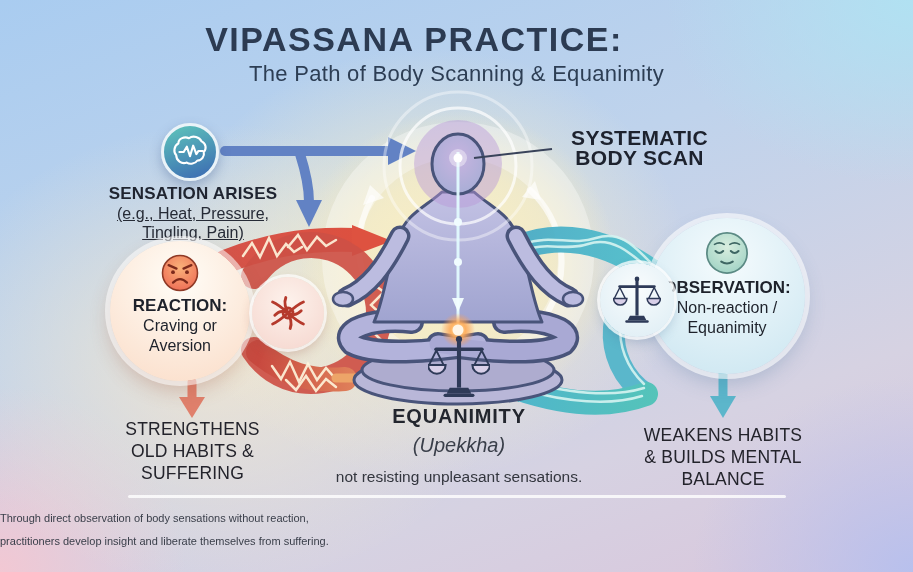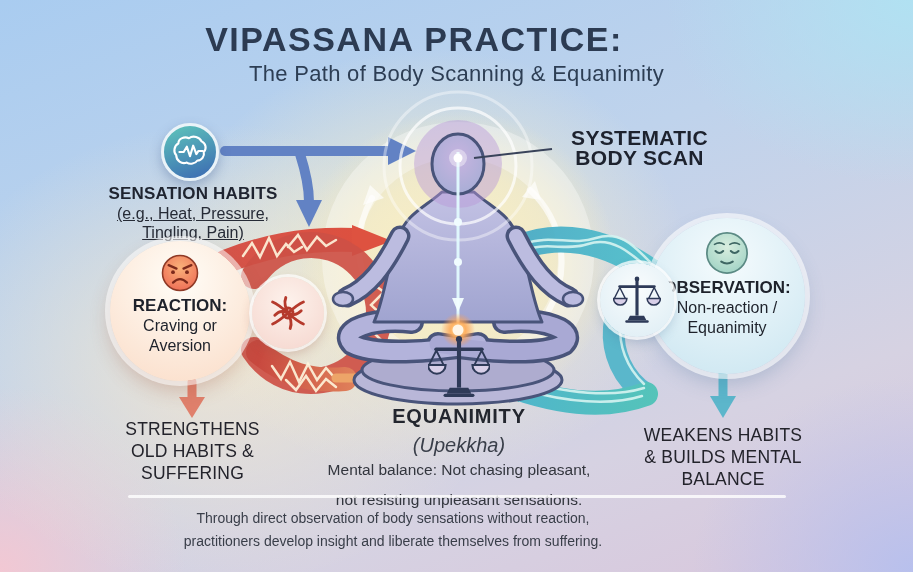--- a/index.html
+++ b/index.html
@@ -67,22 +67,22 @@
   .label-outcome{ font-size:17.5px; font-weight:normal; line-height:22px; color:#23232b; letter-spacing:.2px; }
   .label-strengthens{ left:100px; top:418px; width:185px; }
   .label-weakens{ left:628px; top:424px; width:190px; }
   .equanimity{ left:304px; top:334px; width:310px; text-align:center; color:#23262e; }
   .equanimity .scales-wrap{ height:68px; display:flex; justify-content:center; }
   .equanimity .t{ font-size:20px; font-weight:bold; letter-spacing:.8px; margin-top:3px; }
   .equanimity .s{ font-size:20px; font-style:italic; color:#3a3f4a; margin-top:6px; }
   .equanimity .d{ font-size:15.5px; line-height:20px; color:#33363e; margin-top:3px; }
   .divider{ left:128px; top:495px; width:658px; height:2.5px; border-radius:2px;
     background:rgba(255,255,255,.8); }
-  .footer{ left:0; top:507px; width:786px; text-align:center;
-    font-size:14px; line-height:23px; color:#393e49; }
+  .footer{ left:0; top:507px; width:786px; text-align:left;
+    font-size:11px; line-height:23px; color:#393e49; }
 </style>
 </head>
 <body>
 
 <div class="canvas">
 
   <svg class="abs diagram" width="913" height="572" viewBox="0 0 913 572">
     <defs>
       <radialGradient id="warmGlow" cx="50%" cy="50%" r="50%">
         <stop offset="0%" stop-color="#f9efc4" stop-opacity=".95"></stop>
@@ -218,21 +218,21 @@
   <div class="abs subtitle">The Path of Body Scanning &amp; Equanimity</div>
 
   <div class="abs icon-circle brain-badge">
     <svg width="36" height="36" viewBox="-17 -17 34 34">
       <path d="M -13 3 C -16 0, -15 -6, -11 -8 C -11 -13, -5 -15, -1 -13 C 3 -16, 9 -14, 11 -10 C 15 -8, 16 -3, 13 0 C 14 4, 11 8, 7 8 C 5 11, 0 12, -3 10 C -8 12, -13 8, -13 3 Z" fill="none" stroke="#ffffff" stroke-width="2" stroke-linejoin="round"></path>
       <polyline points="-10,0 -6,0 -3,-5 0,4 3,-6 6,2 8,-1 12,-1" fill="none" stroke="#ffffff" stroke-width="2" stroke-linejoin="round" stroke-linecap="round"></polyline>
     </svg>
   </div>
 
   <div class="abs label label-sensation">
-    <div class="t">SENSATION HABITS</div>
+    <div class="t">SENSATION ARISES</div>
     <div class="l">(e.g., Heat, Pressure,</div>
     <div class="l">Tingling, Pain)</div>
   </div>
 
   <div class="abs label-bodyscan">
     <div class="t">SYSTEMATIC</div>
     <div class="t">BODY SCAN</div>
   </div>
 
   <div class="abs node node-reaction">
@@ -321,21 +321,20 @@
           <path d="M -9 20 L 9 20 L 12 26 L -12 26 Z"></path>
           <rect x="-15" y="26" width="30" height="3" rx="1.5"></rect>
         </g>
         <path d="M -22 -16 L -29 -2 M -22 -16 L -15 -2 M 22 -16 L 29 -2 M 22 -16 L 15 -2" stroke="#2e3a58" stroke-width="1.8" fill="none"></path>
         <path d="M -30 -2 A 8.5 8.5 0 0 0 -13 -2 Z" fill="#d8cfe8" stroke="#2e3a58" stroke-width="2"></path>
         <path d="M 13 -2 A 8.5 8.5 0 0 0 30 -2 Z" fill="#d8cfe8" stroke="#2e3a58" stroke-width="2"></path>
       </svg>
     </div>
     <div class="t">EQUANIMITY</div>
     <div class="s">(Upekkha)</div>
-    <div class="d">Mental balance: Not chasing pleasant,</div>
     <div class="d" style="margin-top:10px;">not resisting unpleasant sensations.</div>
   </div>
 
   <div class="abs divider"></div>
   <div class="abs footer">
     <div>Through direct observation of body sensations without reaction,</div>
     <div>practitioners develop insight and liberate themselves from suffering.</div>
   </div>
 
 </div>

